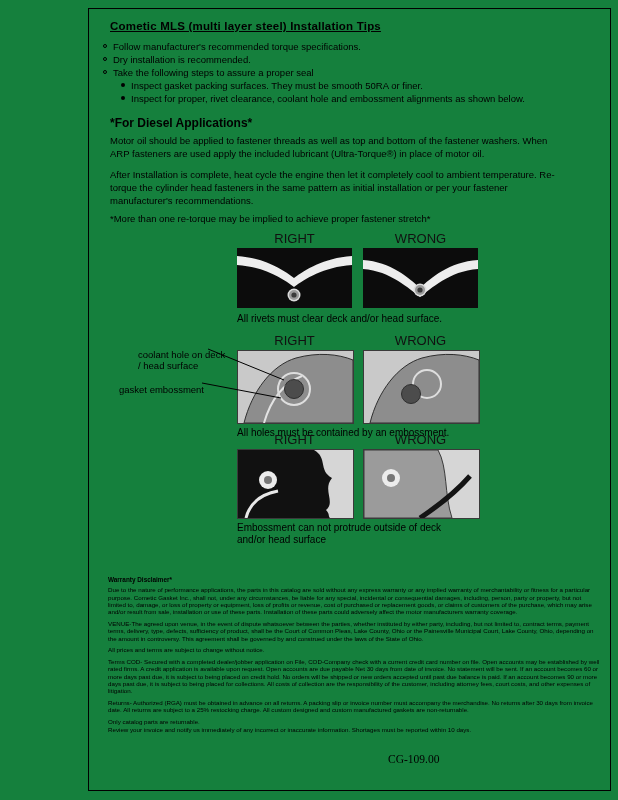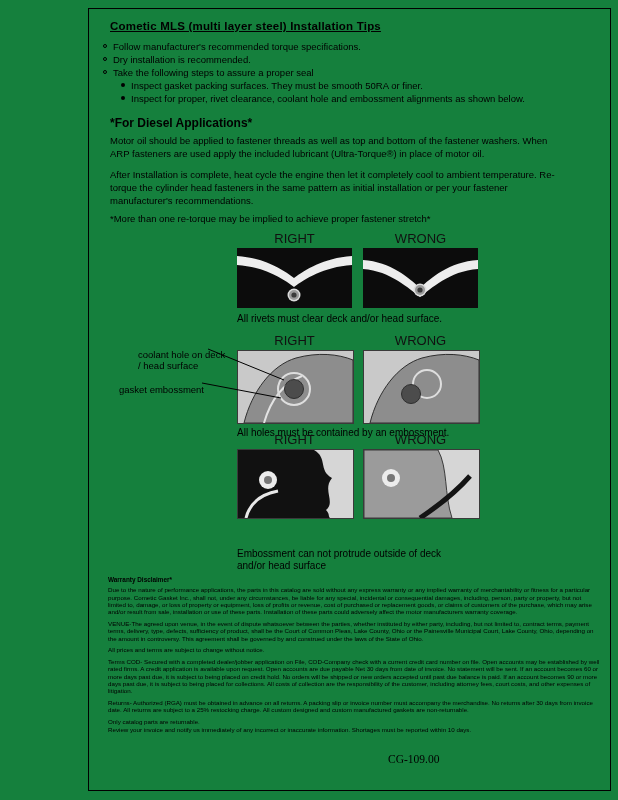--- a/index.html
+++ b/index.html
@@ -122,21 +122,21 @@
   </div>
   <div class="abs img-border" style="left:363px; top:449px;">
     <svg class="diag" width="115" height="68" viewBox="0 0 115 68">
       <rect width="115" height="68" fill="#d6d6d6"></rect>
       <path d="M0,0 L74,0 C84,18 80,44 88,68 L0,68 Z" fill="#9b9b9b" stroke="#3a3a3a" stroke-width="1"></path>
       <path d="M56,68 C74,56 92,42 106,26" fill="none" stroke="#141414" stroke-width="5"></path>
       <circle cx="27" cy="28" r="9" fill="#ececec"></circle>
       <circle cx="27" cy="28" r="4" fill="#777777"></circle>
     </svg>
   </div>
-  <div class="abs caption" style="left:237px; top:522px; width:218px;margin-top:26px;">Embossment can not protrude outside of deck and/or head surface</div>
+  <div class="abs caption" style="left:237px; top:522px; width:218px;">Embossment can not protrude outside of deck and/or head surface</div>
 
   <svg class="abs overlay" style="left:0; top:0;" width="618" height="800" viewBox="0 0 618 800">
     <line x1="208" y1="349" x2="284" y2="380" stroke="#000" stroke-width="1"></line>
     <line x1="202" y1="383" x2="281" y2="398" stroke="#000" stroke-width="1"></line>
   </svg>
 
   <div class="abs legal" style="left:108px; top:576px;">
     <div class="legal-head">Warranty Disclaimer*</div>
     <p>Due to the nature of performance applications, the parts in this catalog are sold without any express warranty or any implied warranty of merchantability or fitness for a particular purpose.  Cometic Gasket Inc., shall not, under any circumstances, be liable for any special, incidental or consequential damages, including, person, party or property, but not limited to, damage, or loss of property or equipment, loss of profits or revenue, cost of purchased or replacement goods, or claims of customers of the purchase, which may arise and/or result from sale, installation or use of these parts.  Installation of these parts could adversely affect the motor manufacturers warranty coverage.</p>
     <p>VENUE-The agreed upon venue, in the event of dispute whatsoever between the parties, whether instituted by either party, including, but not limited to, contract terms, payment terms, delivery, type, defects, sufficiency of product, shall be the Court of Common Pleas, Lake County, Ohio or the Painesville Municipal Court, Lake County, Ohio, depending on the amount in controversy. This agreement shall be governed by and construed under the laws of the State of Ohio.</p>

